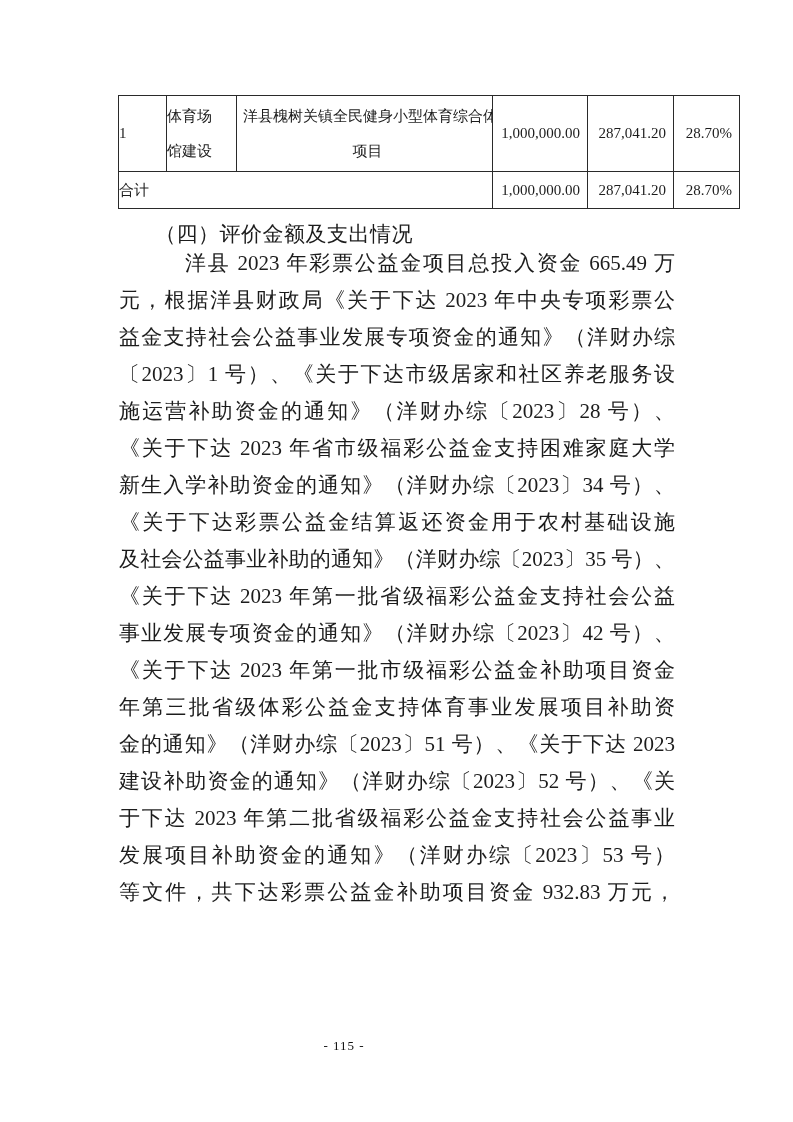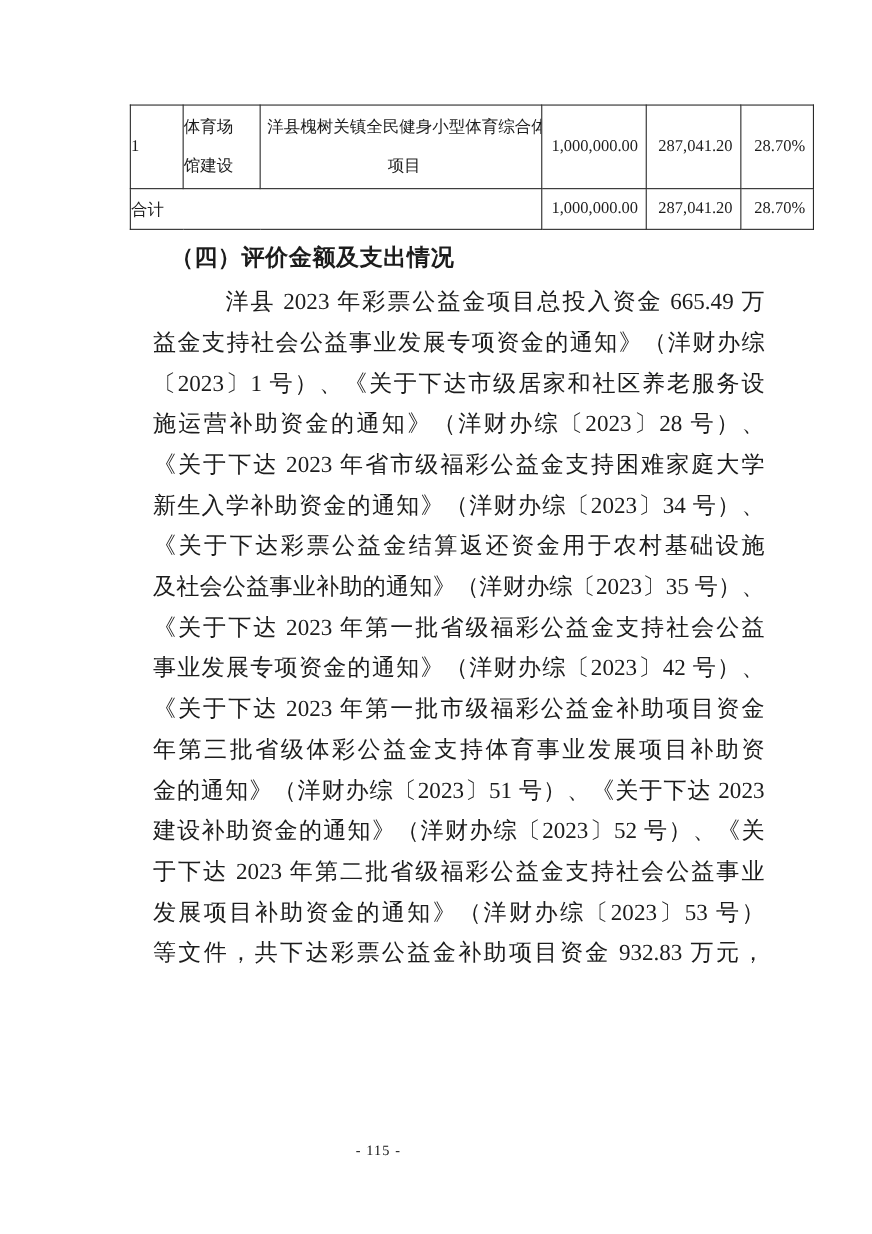--- a/index.html
+++ b/index.html
@@ -40,34 +40,33 @@
 
   
   .sec-heading {
     position: absolute;
     left: 119px;
     top: 220px;
     width: 560px;
     height: 30px;
     line-height: 28px;
     font-size: 21px;
-    font-weight: bold;
+    font-weight: normal;
     letter-spacing: 0.5px;
     text-indent: 36px;
     white-space: nowrap;
     overflow: hidden;
   }
 
   
   .body-para {
     position: absolute;
     left: 119px;
-    top: 256px;
+    top: 245px;
     width: 556px;
-    margin-left: 20px;
   }
   .ln {
     height: 37px;
     line-height: 37px;
     font-size: 21px;
     text-align: justify;
     text-align-last: justify;
     overflow: hidden;
   }
   .ln.first { text-indent: 66px; }
@@ -119,20 +118,21 @@
         <td class="c-num">287,041.20</td>
         <td class="c-num">28.70%</td>
       </tr>
     </tbody>
   </table>
 
   <div class="sec-heading">（四）评价金额及支出情况</div>
 
   <div class="body-para">
     <div class="ln first">洋县 2023 年彩票公益金项目总投入资金 665.49 万</div>
+    <div class="ln">元，根据洋县财政局《关于下达 2023 年中央专项彩票公</div>
     <div class="ln">益金支持社会公益事业发展专项资金的通知》（洋财办综</div>
     <div class="ln">〔2023〕1 号）、《关于下达市级居家和社区养老服务设</div>
     <div class="ln">施运营补助资金的通知》（洋财办综〔2023〕28 号）、</div>
     <div class="ln">《关于下达 2023 年省市级福彩公益金支持困难家庭大学</div>
     <div class="ln">新生入学补助资金的通知》（洋财办综〔2023〕34 号）、</div>
     <div class="ln">《关于下达彩票公益金结算返还资金用于农村基础设施</div>
     <div class="ln">及社会公益事业补助的通知》（洋财办综〔2023〕35 号）、</div>
     <div class="ln">《关于下达 2023 年第一批省级福彩公益金支持社会公益</div>
     <div class="ln">事业发展专项资金的通知》（洋财办综〔2023〕42 号）、</div>
     <div class="ln">《关于下达 2023 年第一批市级福彩公益金补助项目资金</div>

